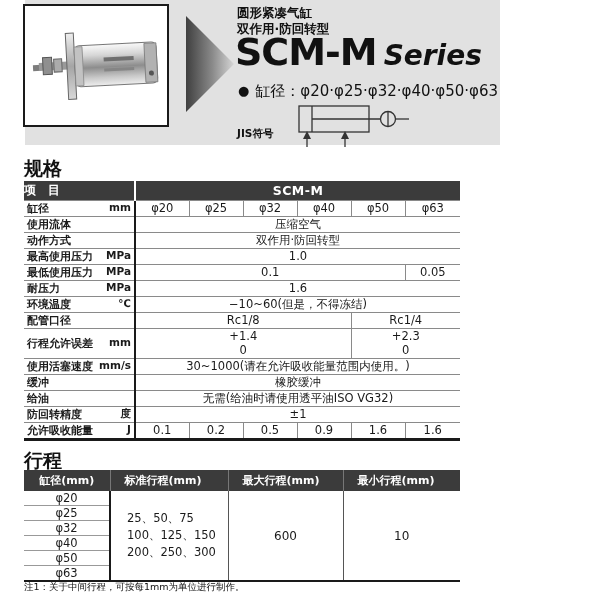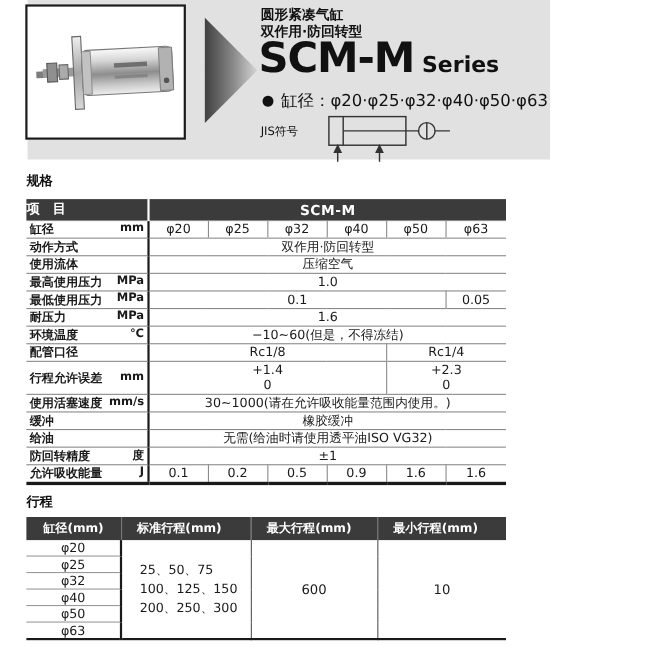--- a/index.html
+++ b/index.html
@@ -10,29 +10,29 @@
   
   .band { position:absolute; left:25px; top:0; width:575px; height:145px; background:#e1e1e1; }
   .photo-box { position:absolute; left:23px; top:4px; width:146px; height:123px; background:#fff; border:2px solid #1a1a1a; }
   .photo-box svg { width:100%; height:100%; display:block; }
   .arrow-wrap { position:absolute; left:186px; top:16px; width:48px; height:96px; }
   .arrow-wrap svg { width:100%; height:100%; display:block; }
 
   .h-sub { position:absolute; left:237px; top:5px; font-size:12.5px; font-weight:bold; line-height:15.5px; color:#111; }
   .h-series { position:absolute; left:235px; top:30px; white-space:nowrap; color:#111; }
   .h-series .big { font-size:38px; font-weight:800; letter-spacing:-1px; }
-  .h-series .small { font-size:20px; font-weight:800; margin-left:7px; }
+  .h-series .small { font-size:28px; font-weight:800; margin-left:7px;font-style:italic; }
   .h-bore { position:absolute; left:238px; top:82px; font-size:15px; color:#111; white-space:nowrap; }
   .h-bore .dot { font-size:13px; margin-right:6px; position:relative; top:-1px; }
-  .h-jis { position:absolute; left:237px; top:113px; font-size:10.5px; font-weight:normal; color:#111; }
+  .h-jis { position:absolute; left:237px; top:127px; font-size:10.5px; font-weight:bold; color:#111; }
   .jis-wrap { position:absolute; left:295px; top:101px; width:128px; height:50px; }
   .jis-wrap svg { width:100%; height:100%; display:block; }
 
   
-  .sec-title { position:absolute; left:24px; font-size:12px; font-weight:bold; color:#111; }
+  .sec-title { position:absolute; left:24px; font-size:19px; font-weight:bold; color:#111; }
   .sec-spec { top:156px; }
   .sec-stroke { top:448px; }
   .footnote { position:absolute; left:24px; top:581px; font-size:9.5px; color:#111; }
 
   
   .spec-wrap { position:absolute; left:24px; top:181px; }
   table { border-collapse:collapse; table-layout:fixed; }
   .spec-table { width:436px; font-size:11.5px; }
   .spec-table td { padding:0; border-bottom:1px solid #8a8a8a; vertical-align:middle; }
   .spec-table td.lblc { border-right:2px solid #1a1a1a; }
@@ -177,32 +177,32 @@
         <td class="v">φ20</td>
         <td class="v sep">φ25</td>
         <td class="v sep">φ32</td>
         <td class="v sep">φ40</td>
         <td class="v sep">φ50</td>
         <td class="v sep">φ63</td>
       </tr>
       <tr class="r15">
         <td class="lblc">
               <div class="lr">
+                <span class="l">使用流体</span>
+              </div>
+            </td>
+        <td colspan="6" class="v">压缩空气</td>
+      </tr>
+      <tr class="r15">
+        <td class="lblc">
+              <div class="lr">
                 <span class="l">动作方式</span>
               </div>
             </td>
         <td colspan="6" class="v">双作用·防回转型</td>
-      </tr>
-      <tr class="r15">
-        <td class="lblc">
-              <div class="lr">
-                <span class="l">使用流体</span>
-              </div>
-            </td>
-        <td colspan="6" class="v">压缩空气</td>
       </tr>
       <tr class="r15">
         <td class="lblc">
               <div class="lr">
                 <span class="l">最高使用压力</span>
                 <span class="u">MPa</span>
               </div>
             </td>
         <td colspan="6" class="v">1.0</td>
       </tr>
@@ -356,14 +356,15 @@
       <tr class="sbr">
             <td class="sb">φ50</td>
           </tr>
       <tr class="sbr">
             <td class="sb">φ63</td>
           </tr>
       </tbody>
     </table>
   </div>
 
+  <div class="footnote">注1：关于中间行程，可按每1mm为单位进行制作。</div>
 
 </div>
 
 </body></html>

